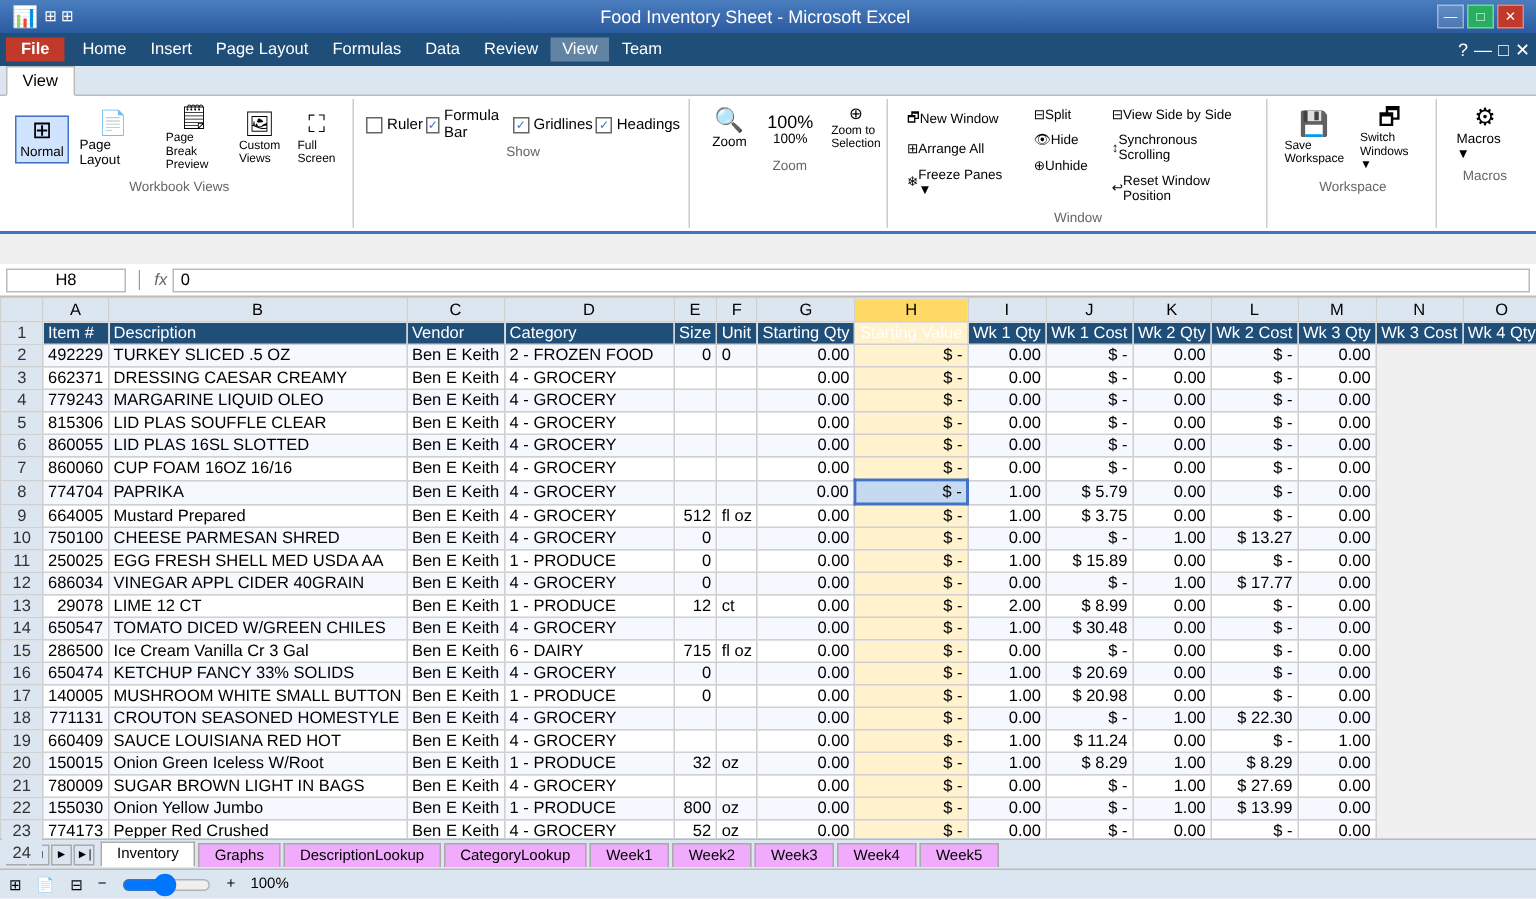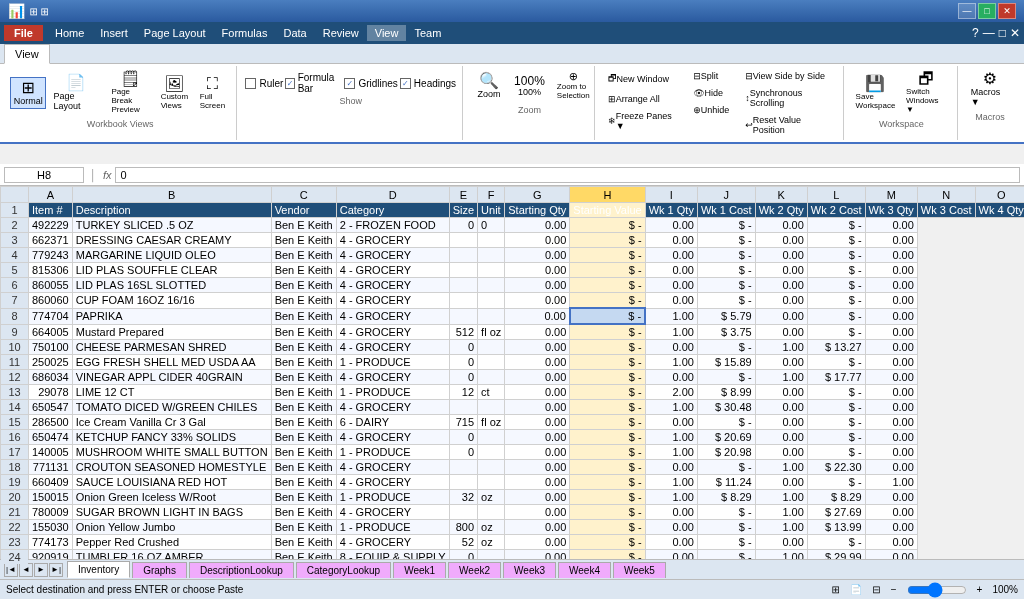--- a/index.html
+++ b/index.html
@@ -253,20 +253,21 @@
     .zoom-slider { width: 60px; height: 10px; }
   </style>
 </head>
 <body>
 
 <div class="title-bar">
   <div style="display:flex;align-items:center;gap:4px;">
     <span style="font-size:14px;">📊</span>
     <span style="font-size:10px;">⊞ ⊞</span>
   </div>
+  <div class="title-bar-text">Food Inventory Sheet - Microsoft Excel</div>
   <div class="title-bar-controls">
     <div class="title-btn">—</div>
     <div class="title-btn maximize">□</div>
     <div class="title-btn close">✕</div>
   </div>
 </div>
 
 <div class="menu-bar">
   <div class="file-btn">File</div>
   <div class="menu-items">
@@ -393,24 +394,25 @@
         <div class="ribbon-btn" style="flex-direction:row;">
           <span>⊟</span>
           <span>View Side by Side</span>
         </div>
         <div class="ribbon-btn" style="flex-direction:row;">
           <span>↕</span>
           <span>Synchronous Scrolling</span>
         </div>
         <div class="ribbon-btn" style="flex-direction:row;">
           <span>↩</span>
-          <span>Reset Value Position</span>
+          <span>Reset Window Position</span>
         </div>
       </div>
     </div>
+    <div class="ribbon-group-label">Window</div>
   </div>
 
   <div class="ribbon-group">
     <div class="ribbon-buttons">
       <div class="ribbon-btn">
         <span class="ribbon-icon">💾</span>
         <span style="font-size:8px;">Save<br>Workspace</span>
       </div>
       <div class="ribbon-btn">
         <span class="ribbon-icon">🗗</span>
@@ -862,21 +864,20 @@
   <div class="sheet-tab">DescriptionLookup</div>
   <div class="sheet-tab">CategoryLookup</div>
   <div class="sheet-tab">Week1</div>
   <div class="sheet-tab">Week2</div>
   <div class="sheet-tab">Week3</div>
   <div class="sheet-tab">Week4</div>
   <div class="sheet-tab">Week5</div>
 </div>
 
 <div class="status-bar">
-  <span>Select destination and press ENTER or choose Paste</span>
   <div class="status-right">
     <span>⊞</span>
     <span>📄</span>
     <span>⊟</span>
     <span>−</span>
     <input type="range" min="10" max="200" value="100" class="zoom-slider" style="">
     <span>+</span>
     <span>100%</span>
   </div>
 </div>

